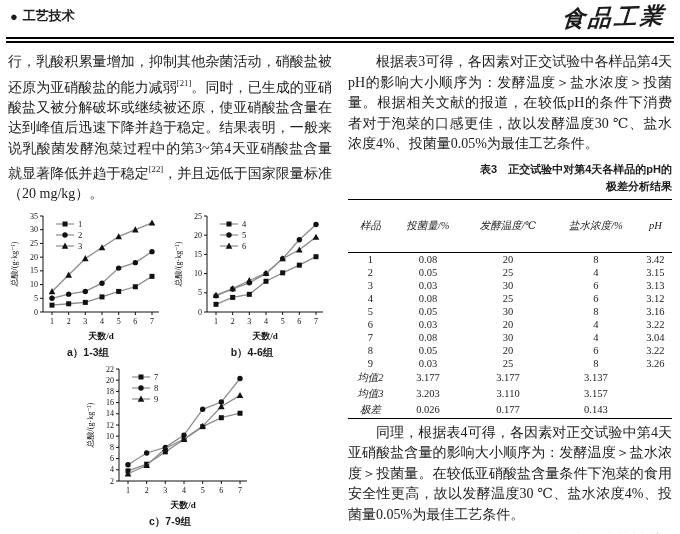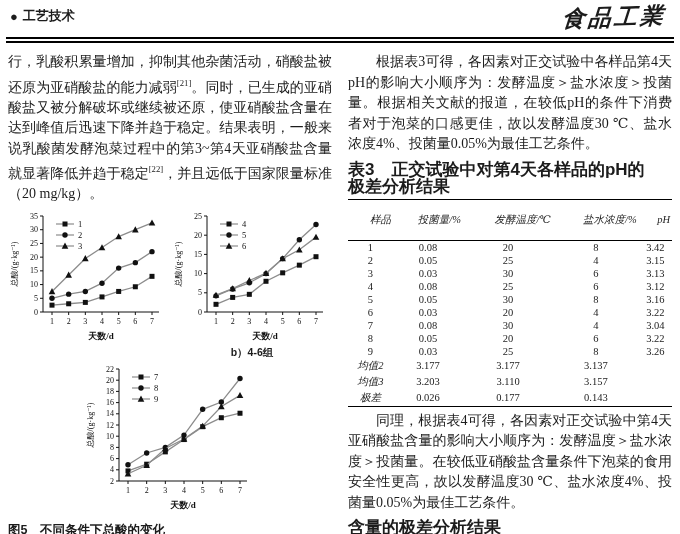--- a/index.html
+++ b/index.html
@@ -22,23 +22,23 @@
   .para{font-size:14px;line-height:20.5px;text-align:justify;margin:0;}
   .para.indent{text-indent:2em;}
   sup{font-size:0.62em;}
   
   .charts-row{display:flex;justify-content:space-between;margin-top:4px;}
   .chart-widget{text-align:center;}
   .chart-caption{font-family:"Liberation Sans","DejaVu Sans",sans-serif;font-weight:bold;font-size:10.5px;margin-top:-1px;}
   .chart-c-wrap{display:flex;justify-content:center;margin-top:2px;}
   .figure-caption{text-align:left;font-family:"Liberation Sans","DejaVu Sans",sans-serif;font-weight:bold;font-size:12.5px;margin-top:6px;}
   
-  .table-title{font-family:"Liberation Sans","DejaVu Sans",sans-serif;font-weight:bold;font-size:17px;text-align:left;line-height:17px;margin:6px 0 4px 0;}
+  .table-title{font-family:"Liberation Sans","DejaVu Sans",sans-serif;font-weight:bold;font-size:11px;text-align:right;line-height:17px;margin:6px 0 4px 0;}
   table.paper-table{width:100%;border-collapse:collapse;font-size:10.5px;margin:1px 0 4px 0;}
-  table.paper-table th{font-style:italic;font-weight:normal;padding:13px 2px;text-align:right;}
+  table.paper-table th{font-style:italic;font-weight:normal;padding:19px 2px;text-align:center;}
   table.paper-table td{padding:1px 2px;text-align:center;}
   table.paper-table thead tr{border-top:1.6px solid #000;border-bottom:1px solid #000;}
   table.paper-table tbody tr:last-child{border-bottom:1.6px solid #000;}
   td.rowlabel{font-style:italic;}
 </style>
 </head>
 <body>
 
 <div class="page-header">
   <div class="section-tag">
@@ -118,20 +118,21 @@
               <line x1="48" y1="15" x2="66" y2="15" stroke="#8c8c8c" stroke-width="1.2"></line>
               <rect x="54.5" y="12.5" width="5" height="5" fill="#111111"></rect>
               <text x="70" y="17.8" font-size="8.5" fill="#111111">1</text>
               <line x1="48" y1="26" x2="66" y2="26" stroke="#8c8c8c" stroke-width="1.2"></line>
               <circle cx="57" cy="26" r="2.7" fill="#111111"></circle>
               <text x="70" y="28.8" font-size="8.5" fill="#111111">2</text>
               <line x1="48" y1="37" x2="66" y2="37" stroke="#8c8c8c" stroke-width="1.2"></line>
               <path d="M 57 33.6 L 60.3 39.7 L 53.7 39.7 Z" fill="#111111"></path>
               <text x="70" y="39.8" font-size="8.5" fill="#111111">3</text>
             </svg></div>
+        <div class="chart-caption">a）1-3组</div>
       </div>
       <div class="chart-widget">
         <div><svg width="160" height="134" viewBox="0 0 160 134">
               <line x1="35" y1="7" x2="35" y2="103" stroke="#111111" stroke-width="1"></line>
               <line x1="35" y1="103" x2="151" y2="103" stroke="#111111" stroke-width="1"></line>
               <line x1="32" y1="103" x2="35" y2="103" stroke="#111111" stroke-width="1"></line>
               <text x="30" y="105.6" text-anchor="end" font-size="8" fill="#111111">0</text>
               <line x1="32" y1="83.8" x2="35" y2="83.8" stroke="#111111" stroke-width="1"></line>
               <text x="30" y="86.39999999999999" text-anchor="end" font-size="8" fill="#111111">5</text>
               <line x1="32" y1="64.6" x2="35" y2="64.6" stroke="#111111" stroke-width="1"></line>
@@ -266,20 +267,21 @@
               <line x1="48" y1="15" x2="66" y2="15" stroke="#8c8c8c" stroke-width="1.2"></line>
               <rect x="54.5" y="12.5" width="5" height="5" fill="#111111"></rect>
               <text x="70" y="17.8" font-size="8.5" fill="#111111">7</text>
               <line x1="48" y1="26" x2="66" y2="26" stroke="#8c8c8c" stroke-width="1.2"></line>
               <circle cx="57" cy="26" r="2.7" fill="#111111"></circle>
               <text x="70" y="28.8" font-size="8.5" fill="#111111">8</text>
               <line x1="48" y1="37" x2="66" y2="37" stroke="#8c8c8c" stroke-width="1.2"></line>
               <path d="M 57 33.6 L 60.3 39.7 L 53.7 39.7 Z" fill="#111111"></path>
               <text x="70" y="39.8" font-size="8.5" fill="#111111">9</text>
             </svg></div>
+        <div class="chart-caption">c）7-9组</div>
       </div>
     </div>
 
     <div class="figure-caption">图5　不同条件下总酸的变化</div>
   </div>
 
   <div class="col">
     <p class="para indent">根据表3可得，各因素对正交试验中各样品第4天pH的影响大小顺序为：发酵温度＞盐水浓度＞投菌量。根据相关文献的报道，在较低pH的条件下消费者对于泡菜的口感更佳，故以发酵温度30 ℃、盐水浓度4%、投菌量0.05%为最佳工艺条件。</p>
 
     <div class="table-title">

